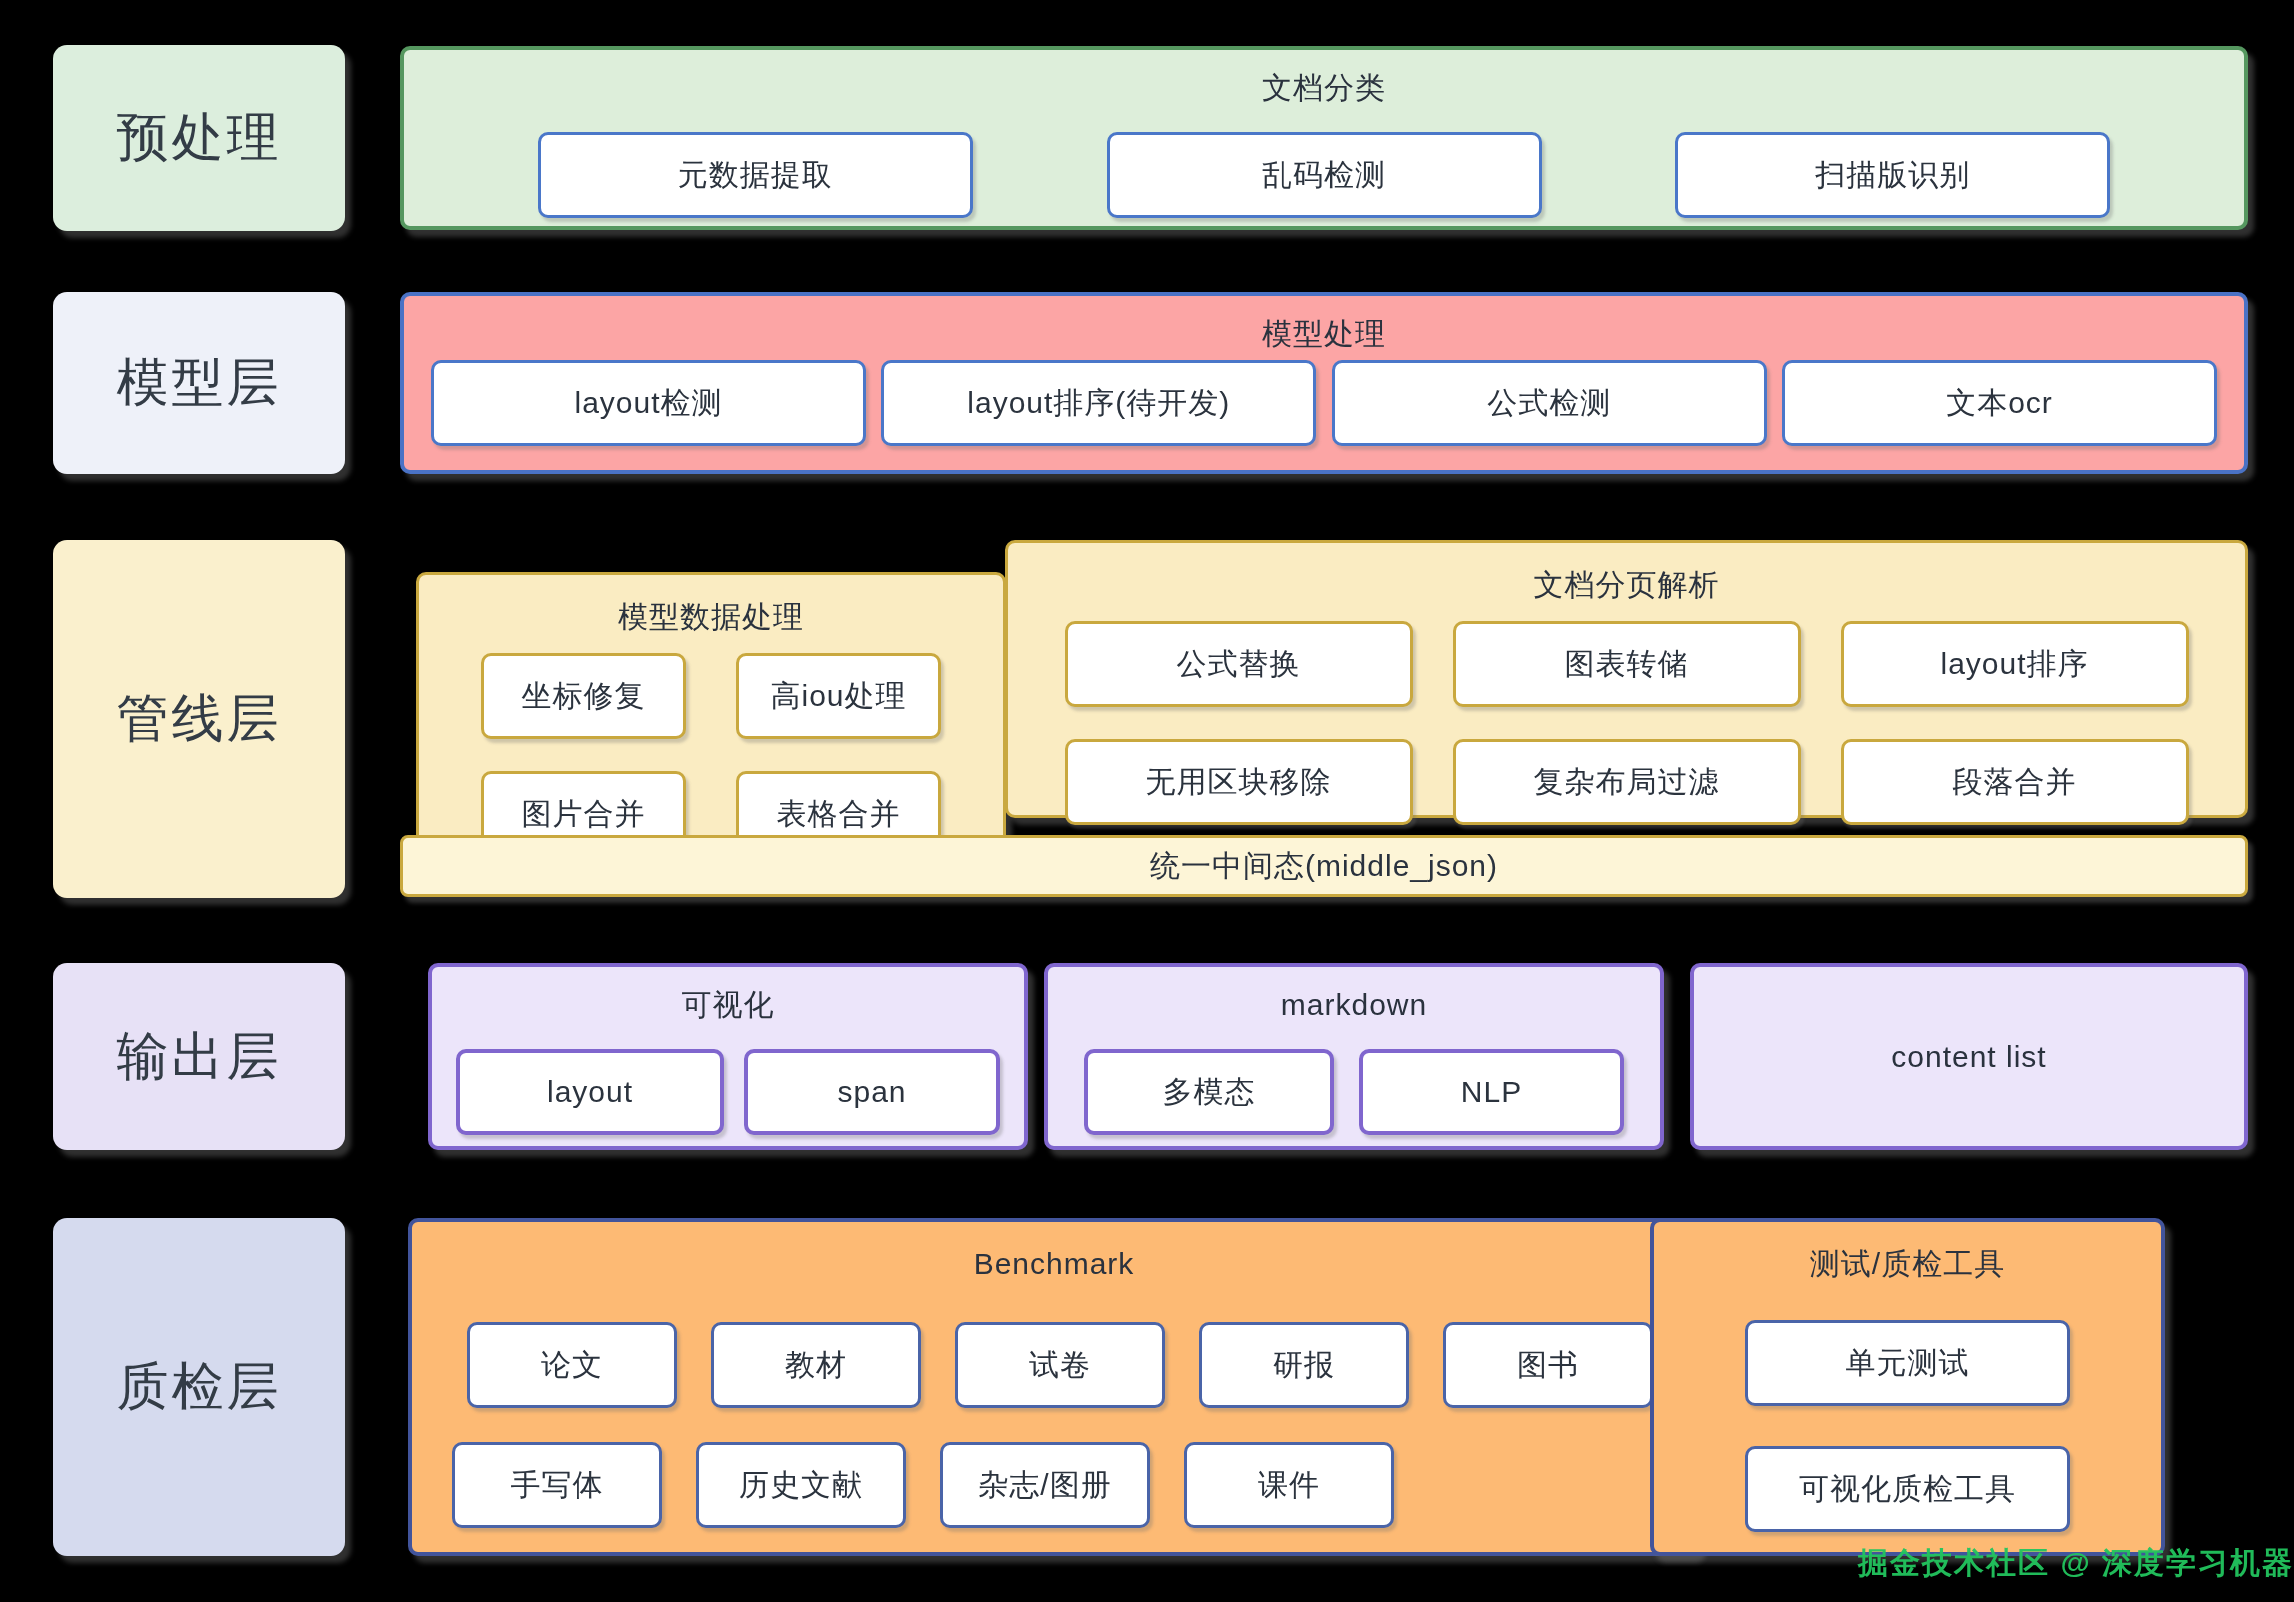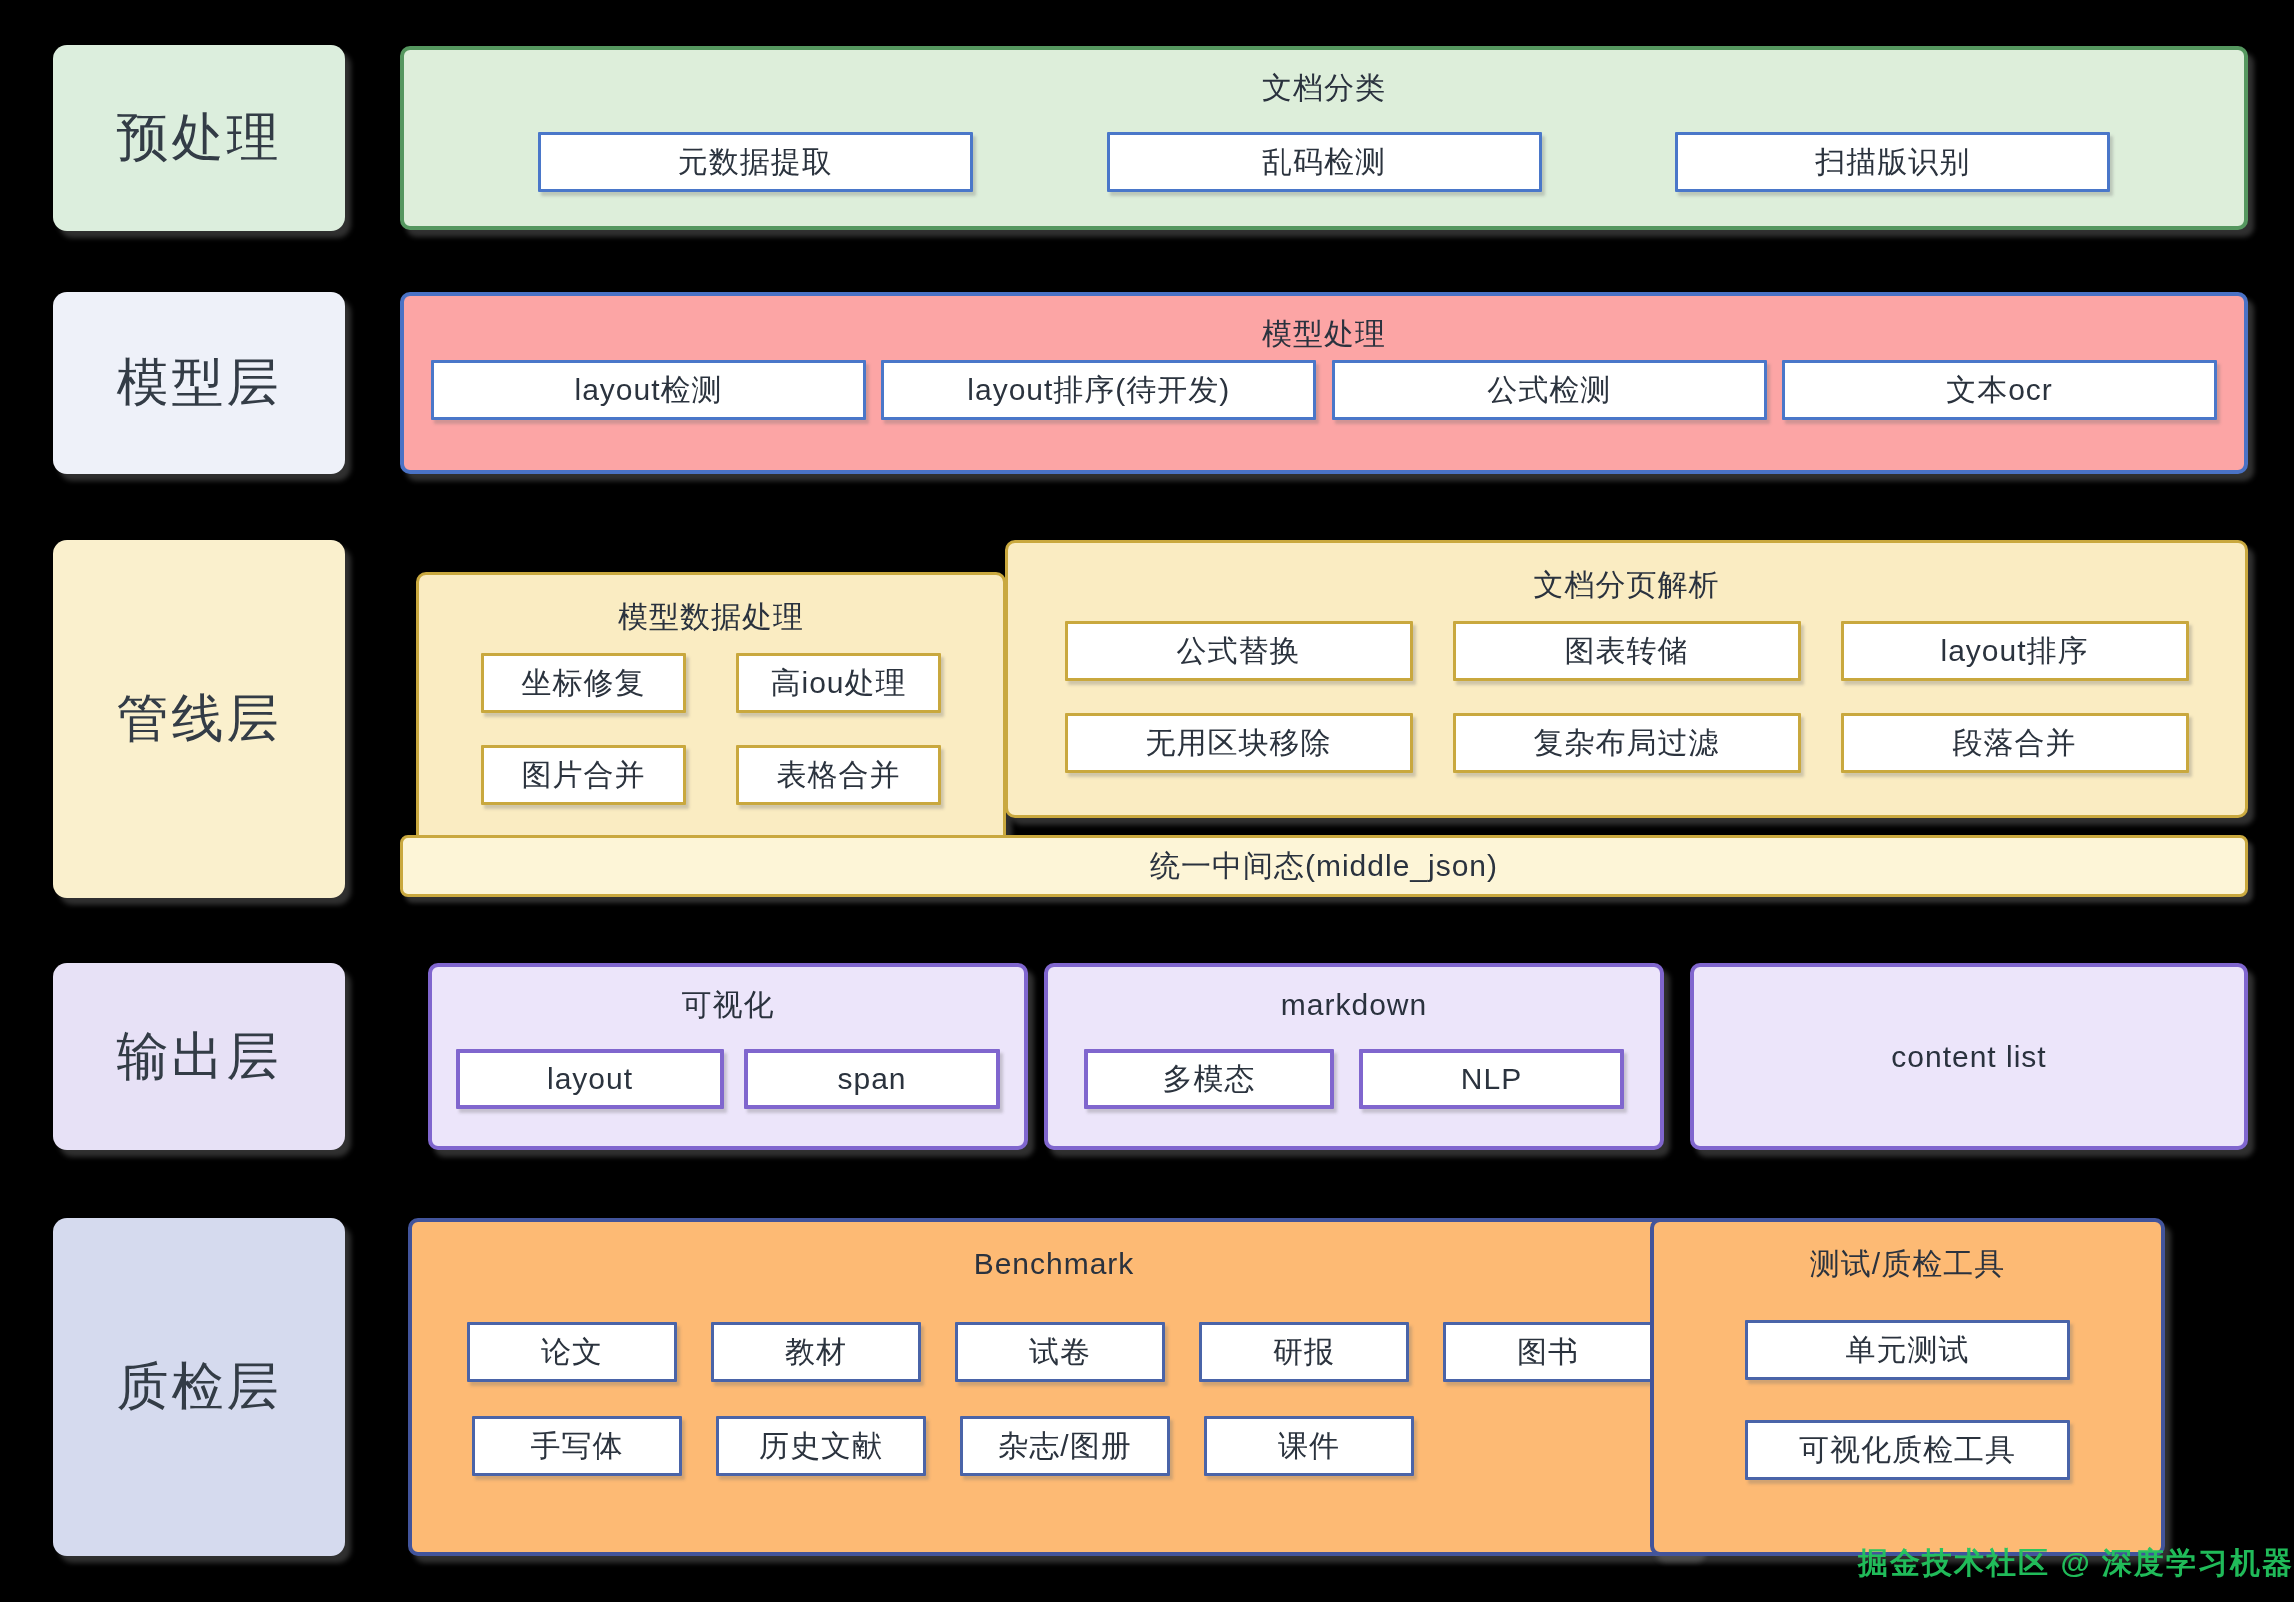--- a/index.html
+++ b/index.html
@@ -34,21 +34,21 @@
 
   .group-title{
     text-align:center;font-size:30px;letter-spacing:1px;color:#2a323e;
     margin-top:20px;line-height:36px;
   }
   .group-center{display:flex;align-items:center;justify-content:center;}
   .group-center .group-title{margin-top:0;}
 
   
   .node{
-    background:#ffffff;height:60px;box-sizing:border-box;border-radius:1px;
+    background:#ffffff;height:86px;box-sizing:border-box;border-radius:10px;
     display:flex;align-items:center;justify-content:center;
     font-size:30px;letter-spacing:1px;color:#2b333e;
     box-shadow:3px 4px 3px rgba(110,110,110,.30);
   }
   .nb-blue{border:3px solid #4a77c9;}
   .nb-gold{border:3px solid #c9a83e;}
   .nb-purple{border:4px solid #8066ce;}
   .nb-navy{border:3px solid #4a64a8;}
 
   .node-row{display:flex;align-items:center;box-sizing:border-box;}
@@ -149,21 +149,21 @@
 
   <div class="group scheme-navy" style="left:408px;top:1218px;width:1292px;height:338px;">
     <div class="group-title" style="margin-top:24px;">Benchmark</div>
     <div class="node-row" style="margin-top:40px;padding-left:55px;gap:34px;">
       <div class="node nb-navy" style="width:210px;">论文</div>
       <div class="node nb-navy" style="width:210px;">教材</div>
       <div class="node nb-navy" style="width:210px;">试卷</div>
       <div class="node nb-navy" style="width:210px;">研报</div>
       <div class="node nb-navy" style="width:210px;">图书</div>
     </div>
-    <div class="node-row" style="margin-top:34px;padding-left:60px;gap:34px;">
+    <div class="node-row" style="margin-top:34px;padding-left:40px;gap:34px;">
       <div class="node nb-navy" style="width:210px;">手写体</div>
       <div class="node nb-navy" style="width:210px;">历史文献</div>
       <div class="node nb-navy" style="width:210px;">杂志/图册</div>
       <div class="node nb-navy" style="width:210px;">课件</div>
     </div>
   </div>
 
   <div class="group scheme-navy" style="left:1650px;top:1218px;width:515px;height:338px;">
     <div class="group-title" style="margin-top:24px;">测试/质检工具</div>
     <div class="node-row" style="margin-top:38px;justify-content:center;">

